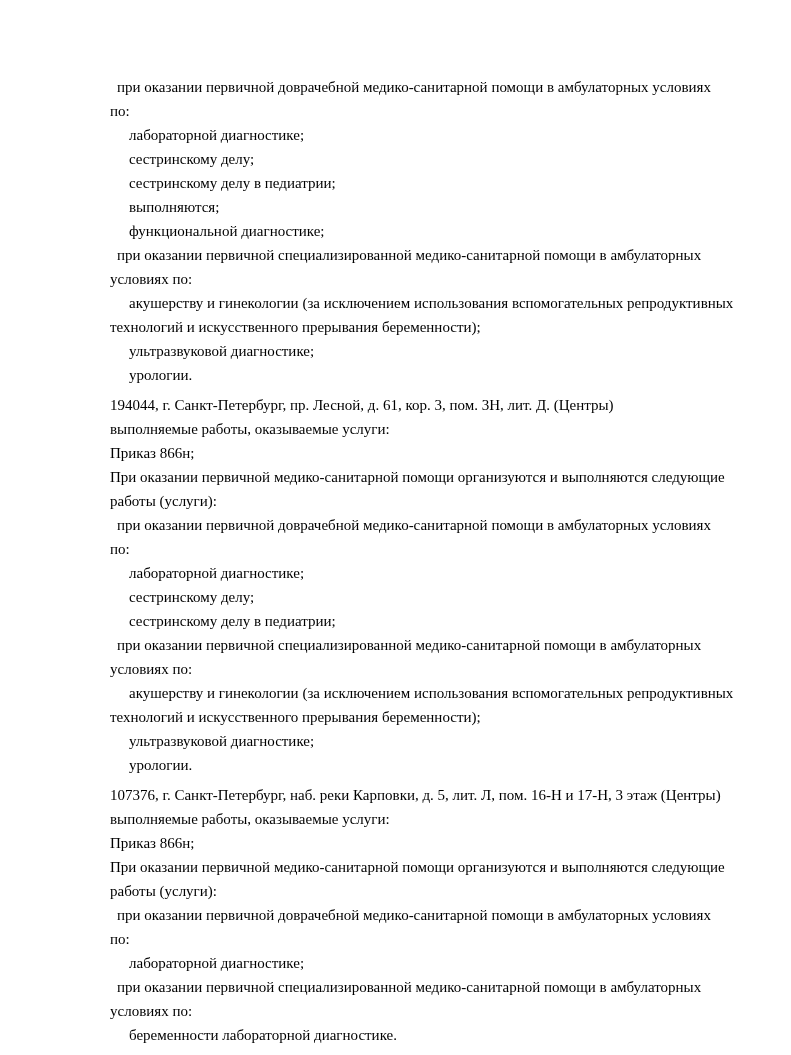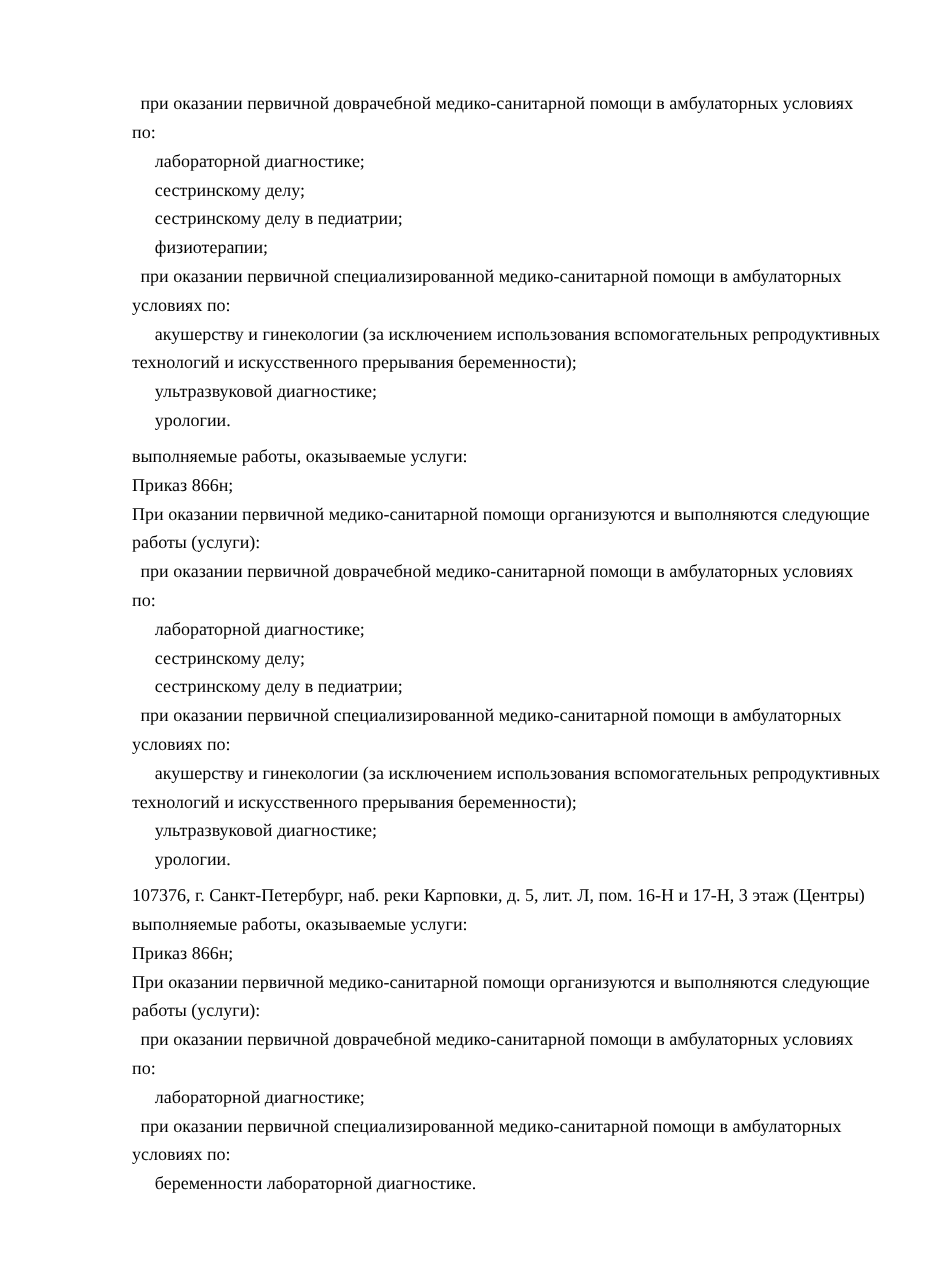--- a/index.html
+++ b/index.html
@@ -41,29 +41,31 @@
 <body style="background: rgb(255, 255, 255);">
 
 <main class="page">
   <div class="doc" id="doc" style="color: rgb(0, 0, 0);">
       <section class="doc-section">
         <div class="line i1">при оказании первичной доврачебной медико-санитарной помощи в амбулаторных условиях</div>
         <div class="line">по:</div>
         <div class="line i2">лабораторной диагностике;</div>
         <div class="line i2">сестринскому делу;</div>
         <div class="line i2">сестринскому делу в педиатрии;</div>
-        <div class="line i2">физиотерапии;</div>
+        <div class="line i2">выполняются;</div>
+        <div class="line i2">функциональной диагностике;</div>
         <div class="line i1">при оказании первичной специализированной медико-санитарной помощи в амбулаторных</div>
         <div class="line">условиях по:</div>
         <div class="line i2">акушерству и гинекологии (за исключением использования вспомогательных репродуктивных</div>
         <div class="line">технологий и искусственного прерывания беременности);</div>
         <div class="line i2">ультразвуковой диагностике;</div>
         <div class="line i2">урологии.</div>
       </section>
       <section class="doc-section">
+        <div class="line">194044, г. Санкт-Петербург, пр. Лесной, д. 61, кор. 3, пом. 3Н, лит. Д. (Центры)</div>
         <div class="line">выполняемые работы, оказываемые услуги:</div>
         <div class="line">Приказ 866н;</div>
         <div class="line">При оказании первичной медико-санитарной помощи организуются и выполняются следующие</div>
         <div class="line">работы (услуги):</div>
         <div class="line i1">при оказании первичной доврачебной медико-санитарной помощи в амбулаторных условиях</div>
         <div class="line">по:</div>
         <div class="line i2">лабораторной диагностике;</div>
         <div class="line i2">сестринскому делу;</div>
         <div class="line i2">сестринскому делу в педиатрии;</div>
         <div class="line i1">при оказании первичной специализированной медико-санитарной помощи в амбулаторных</div>

